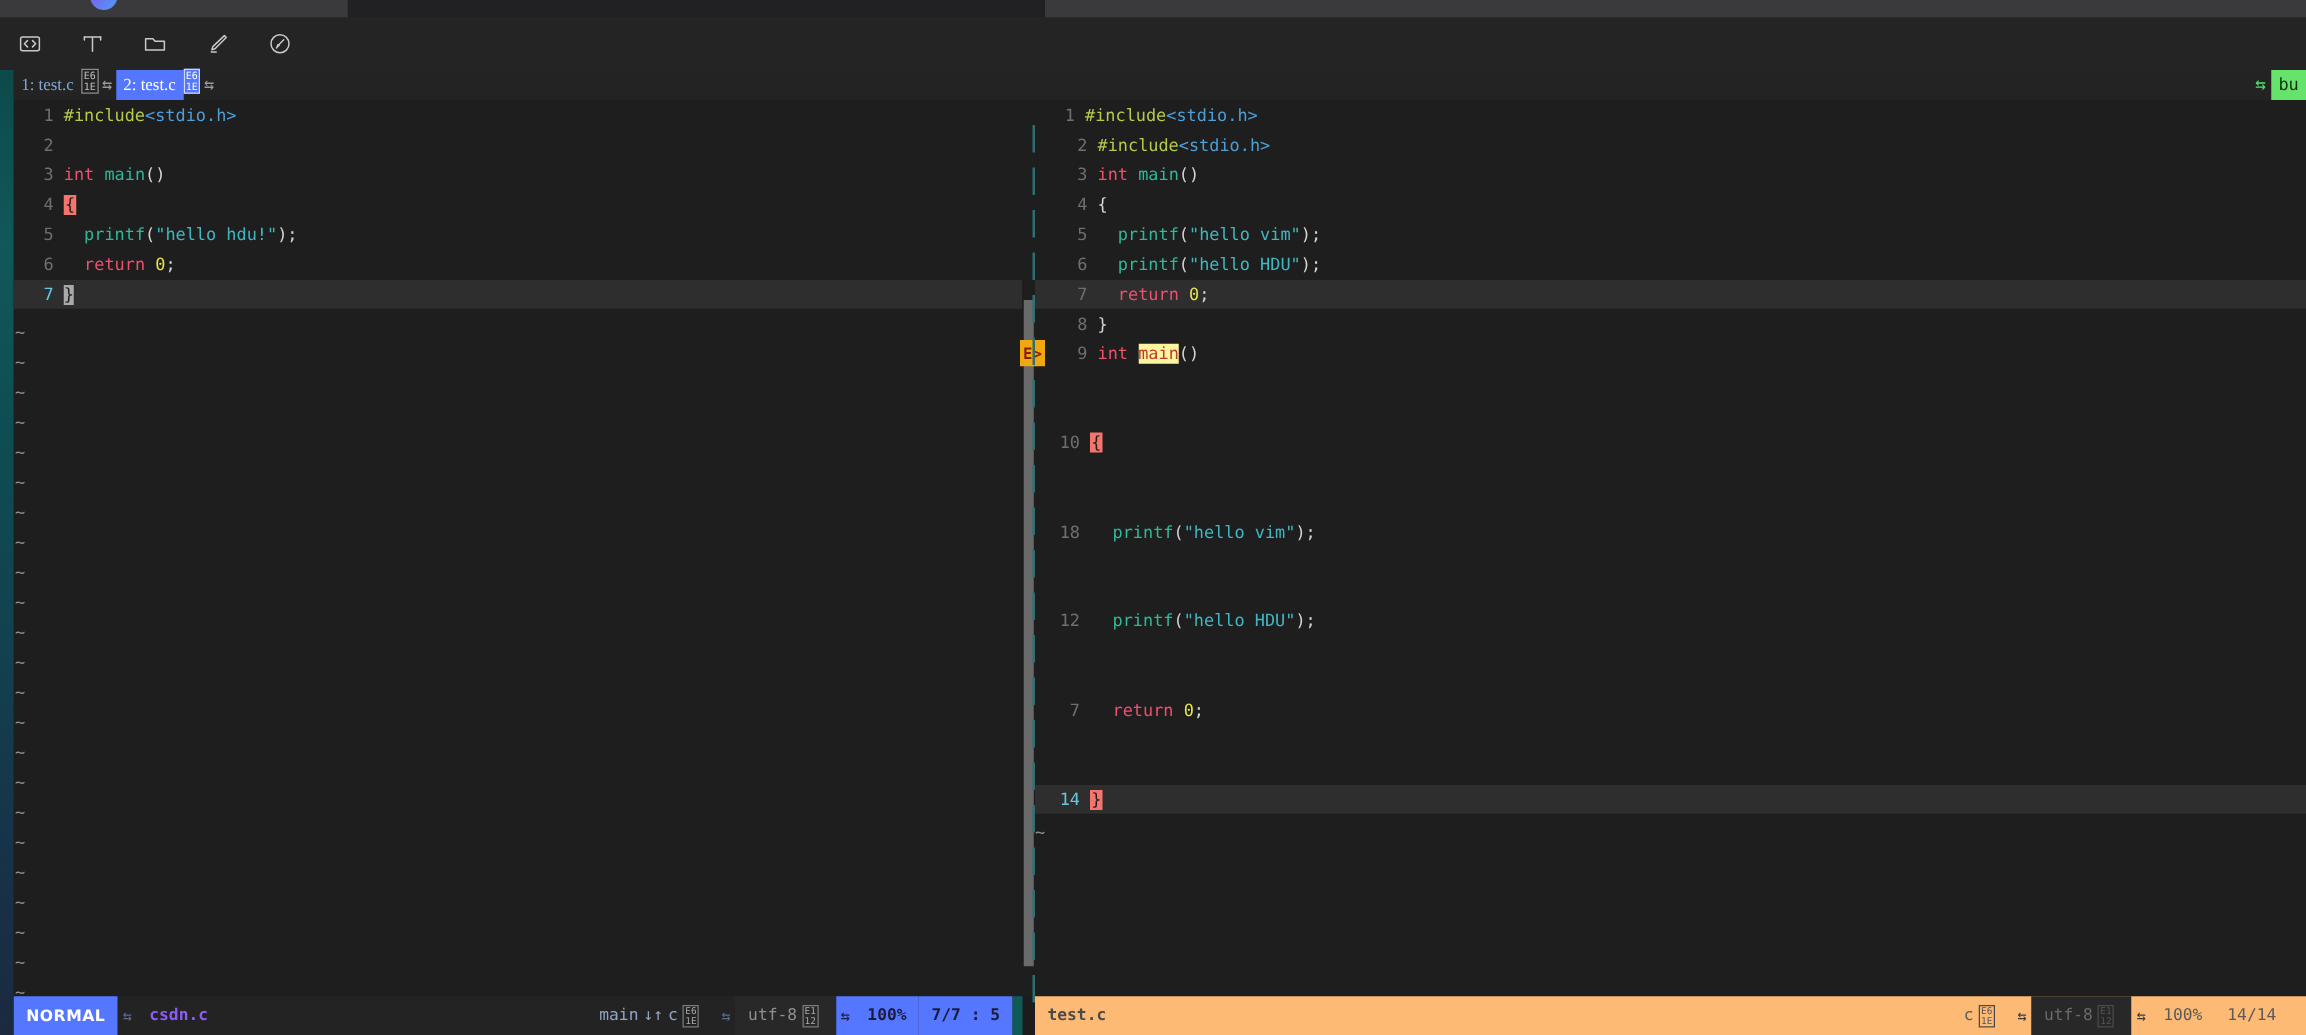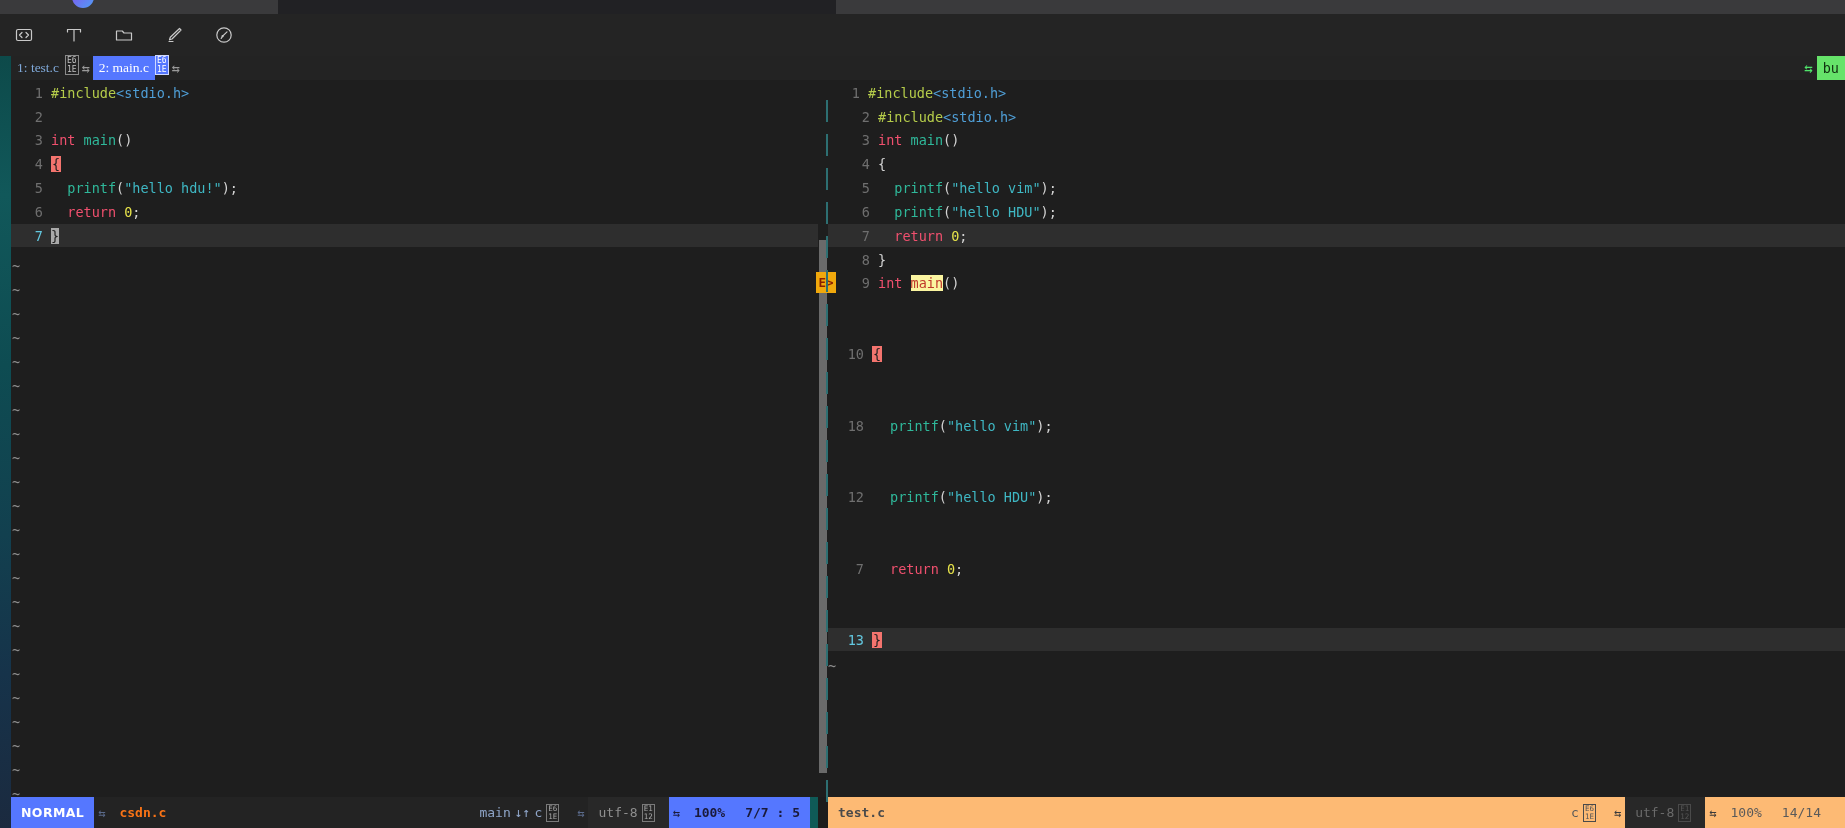--- a/index.html
+++ b/index.html
@@ -82,21 +82,21 @@
              font-size:12.5px; line-height:21px; text-align:center; font-weight:bold; }
 
   
   .sbar { position:absolute; bottom:0; height:31px; display:flex; align-items:stretch;
           font-size:13px; }
   .sbar-l { left:11px; width:807px; background:#232323;text-align:right; }
   .sbar-r { left:828px; width:1017px; background:#fdba74; }
 
   .seg { display:flex; align-items:center; padding:0 10px; white-space:nowrap; }
   .seg.mode { background:#5577ff; color:#ffffff; font-weight:bold; font-family:"DejaVu Sans","Liberation Sans",sans-serif; font-size:12.5px; letter-spacing:.4px; }
-  .seg.fname { color:#f97316; font-weight:bold; }
+  .seg.fname { color:#8b5cf6; font-weight:bold; }
   .seg.fname.dim { color:#4a4a4a; }
   .seg.blue { background:#5577ff; color:#1a1a3a; font-weight:bold; }
   .seg.dark { background:#282828; color:#8f8f8f; }
   .seg.dim  { color:#5a5a5a; }
   .seg.info { color:#8fa5c8; }
   .sep-arrow { display:flex; align-items:center; color:#5a6a8a; padding:0 4px; font-size:12px; }
   .tealcap { width:8px; background:#0f5a57; }
   .spacer { flex:1; }
   .glyph2 { display:inline-block; font-size:7.5px; line-height:8px; border:1px solid #7a7a7a;
             padding:0 1px; margin:0 4px; color:#aaa; }
@@ -146,21 +146,21 @@
           <path d="M13 6.8 L8.6 11.2 M8.6 11.2 L7.2 13.4" stroke-linecap="round"></path>
           <circle cx="8.6" cy="11.2" r="1.1" fill="#c9c9c9" stroke="none"></circle>
         </svg>
       </div>
     </div>
   </div>
 
   <div class="edge"></div>
 
   <div class="tabline">
-    <span class="tl-item un">1: test.c</span><span class="tl-glyph"><i>E6</i><i>1E</i></span><span class="tl-sep">⇆</span><span class="tl-item sel">2: main.c</span><span class="tl-glyph" style="background:#5577ff;border-color:#cfd8ff;color:#fff;"><i>E6</i><i>1E</i></span><span class="tl-sep">⇆</span>
+    <span class="tl-item un">1: test.c</span><span class="tl-glyph"><i>E6</i><i>1E</i></span><span class="tl-sep">⇆</span><span class="tl-item sel">2: test.c</span><span class="tl-glyph" style="background:#5577ff;border-color:#cfd8ff;color:#fff;"><i>E6</i><i>1E</i></span><span class="tl-sep">⇆</span>
     <span class="tl-right">
       <span class="tl-arrow-g">⇆</span>
       <span class="tl-green">bu</span>
     </span>
   </div>
 
   <div class="pane pane-l">
     <div class="cur-line" style="top:144px;width:807px;"></div>
 
     <div class="row" style="top:5px;">
@@ -273,21 +273,21 @@
     </div>
     <div class="row" style="top:409px;left:4px;">
       <span class="ln">12</span>
       <span class="code" style="padding-left:26px;"><span class="s-fn">printf</span><span class="s-punc">(</span><span class="s-str">"hello HDU"</span><span class="s-punc">);</span></span>
     </div>
     <div class="row" style="top:481px;left:4px;">
       <span class="ln">7</span>
       <span class="code" style="padding-left:26px;"><span class="s-kw">return</span><span class="s-punc"> </span><span class="s-num">0</span><span class="s-punc">;</span></span>
     </div>
     <div class="row" style="top:552px;left:4px;">
-      <span class="ln cur">13</span>
+      <span class="ln cur">14</span>
       <span class="code"><span class="err-brace">}</span></span>
     </div>
     <div class="tilde" style="left:0px;top:578px;">~</div>
   </div>
 
   <div class="errmark" style="left:816px;top:272px;">E&gt;</div>
 
   <div class="sbar sbar-l">
     <div class="seg mode">NORMAL</div>
     <div class="sep-arrow">⇆</div>

